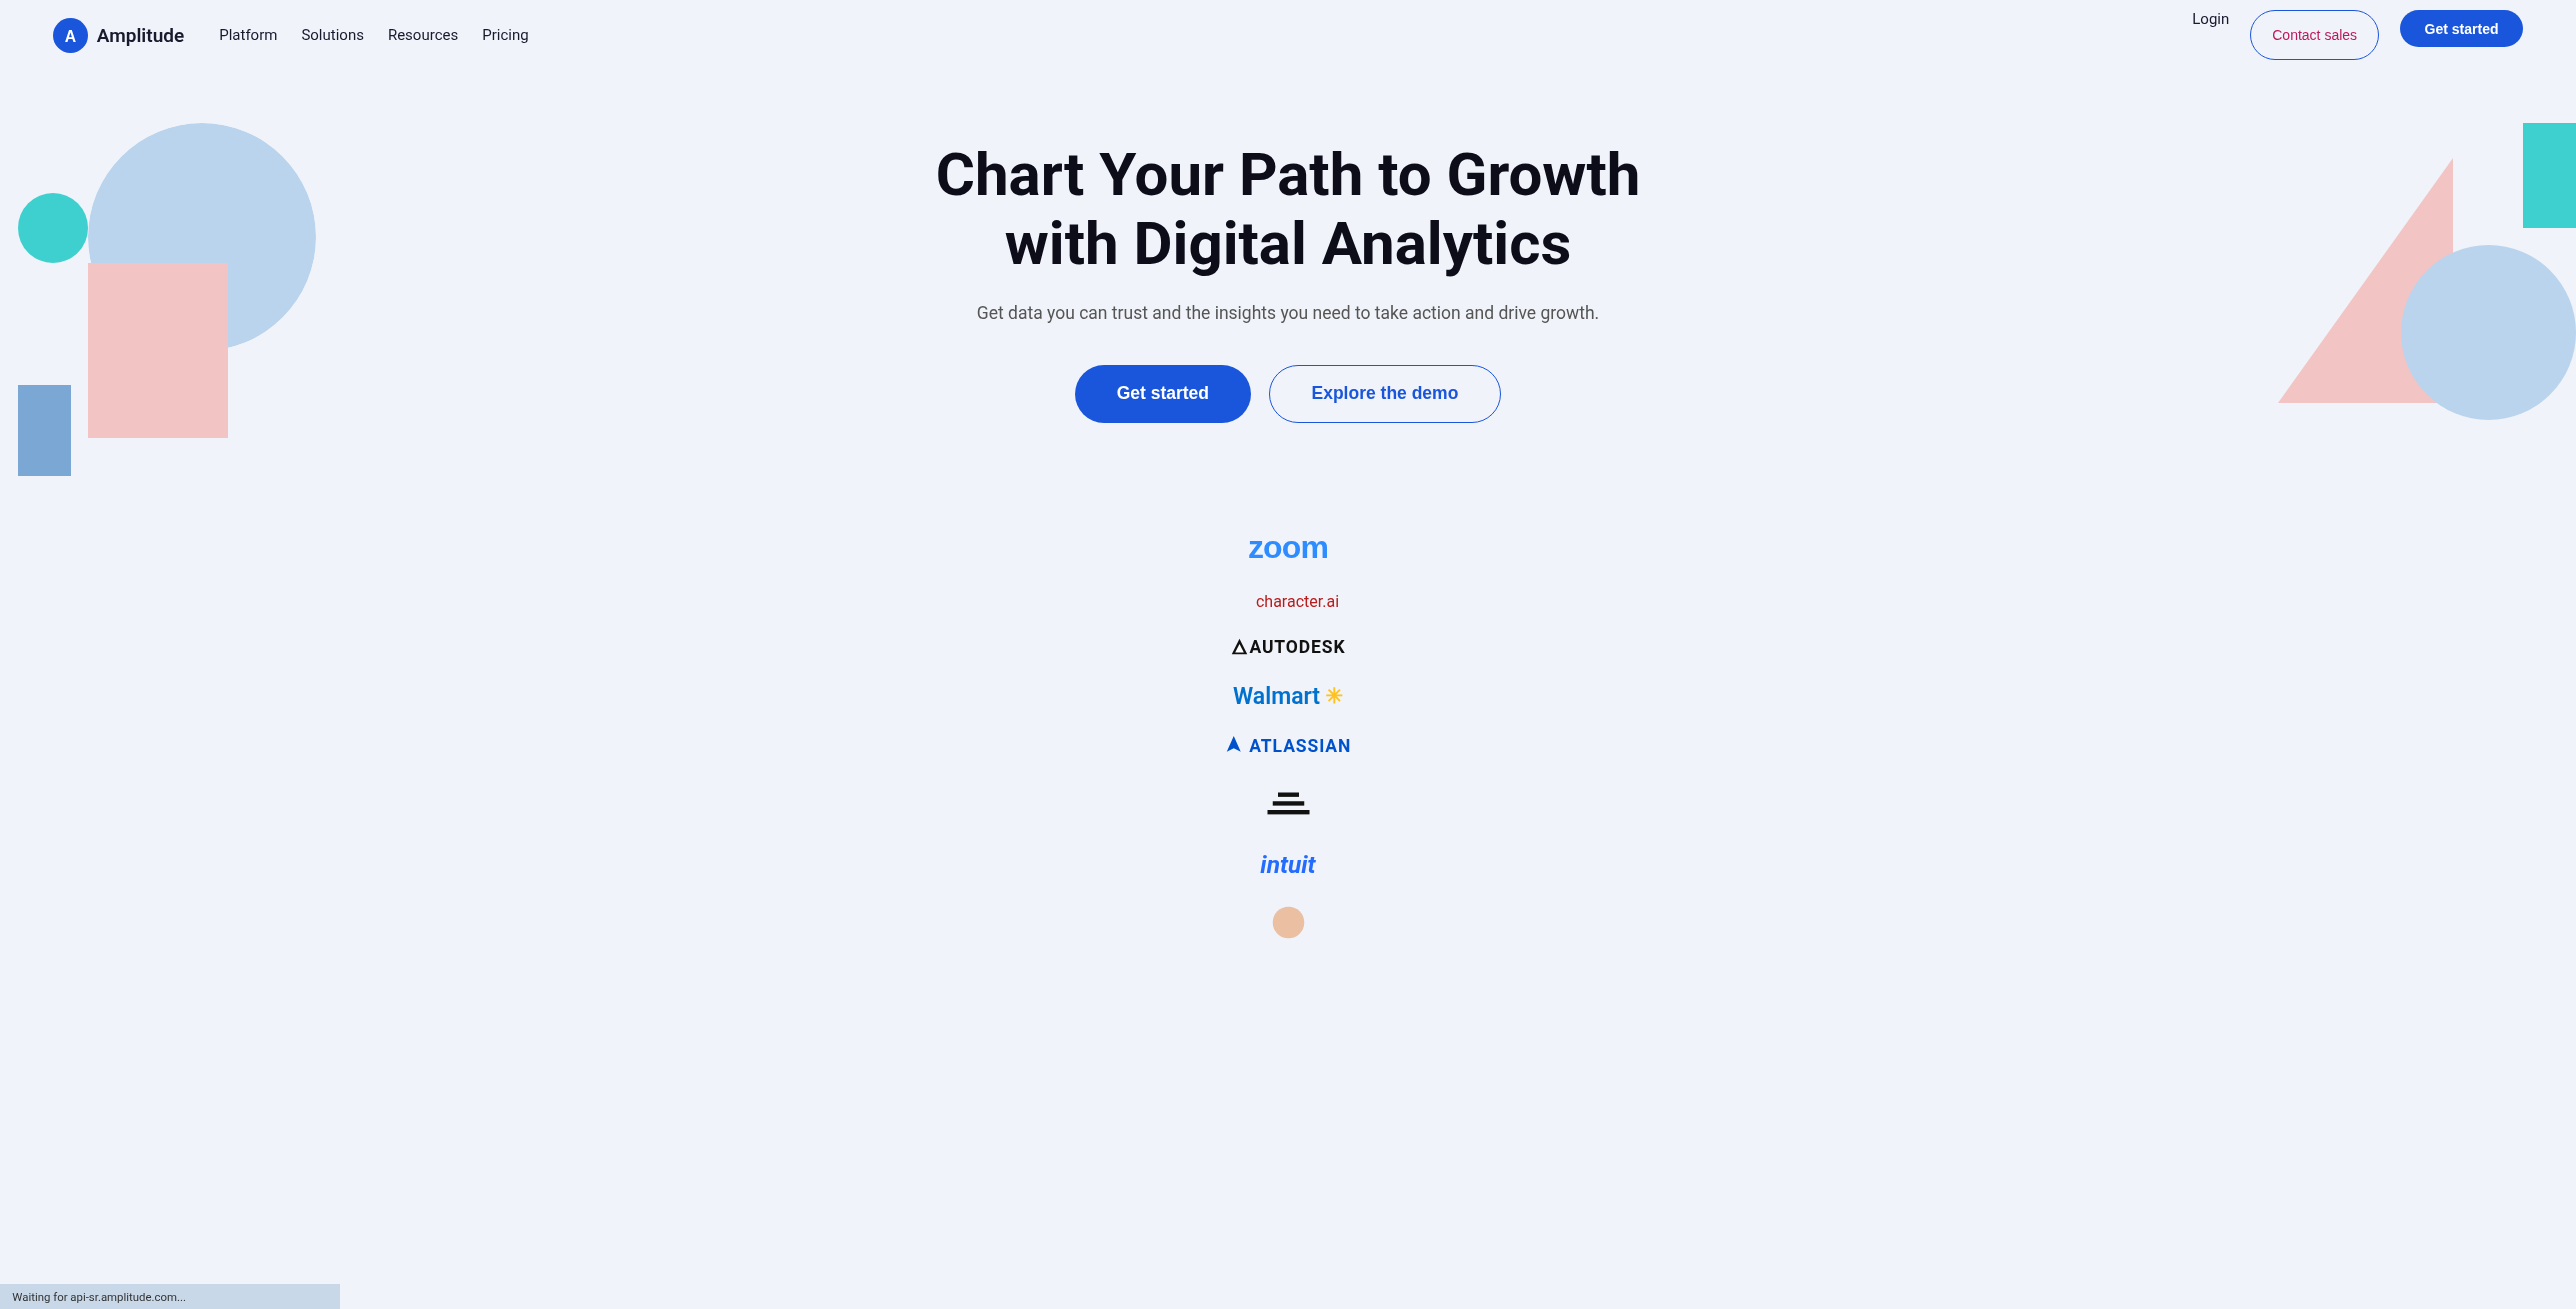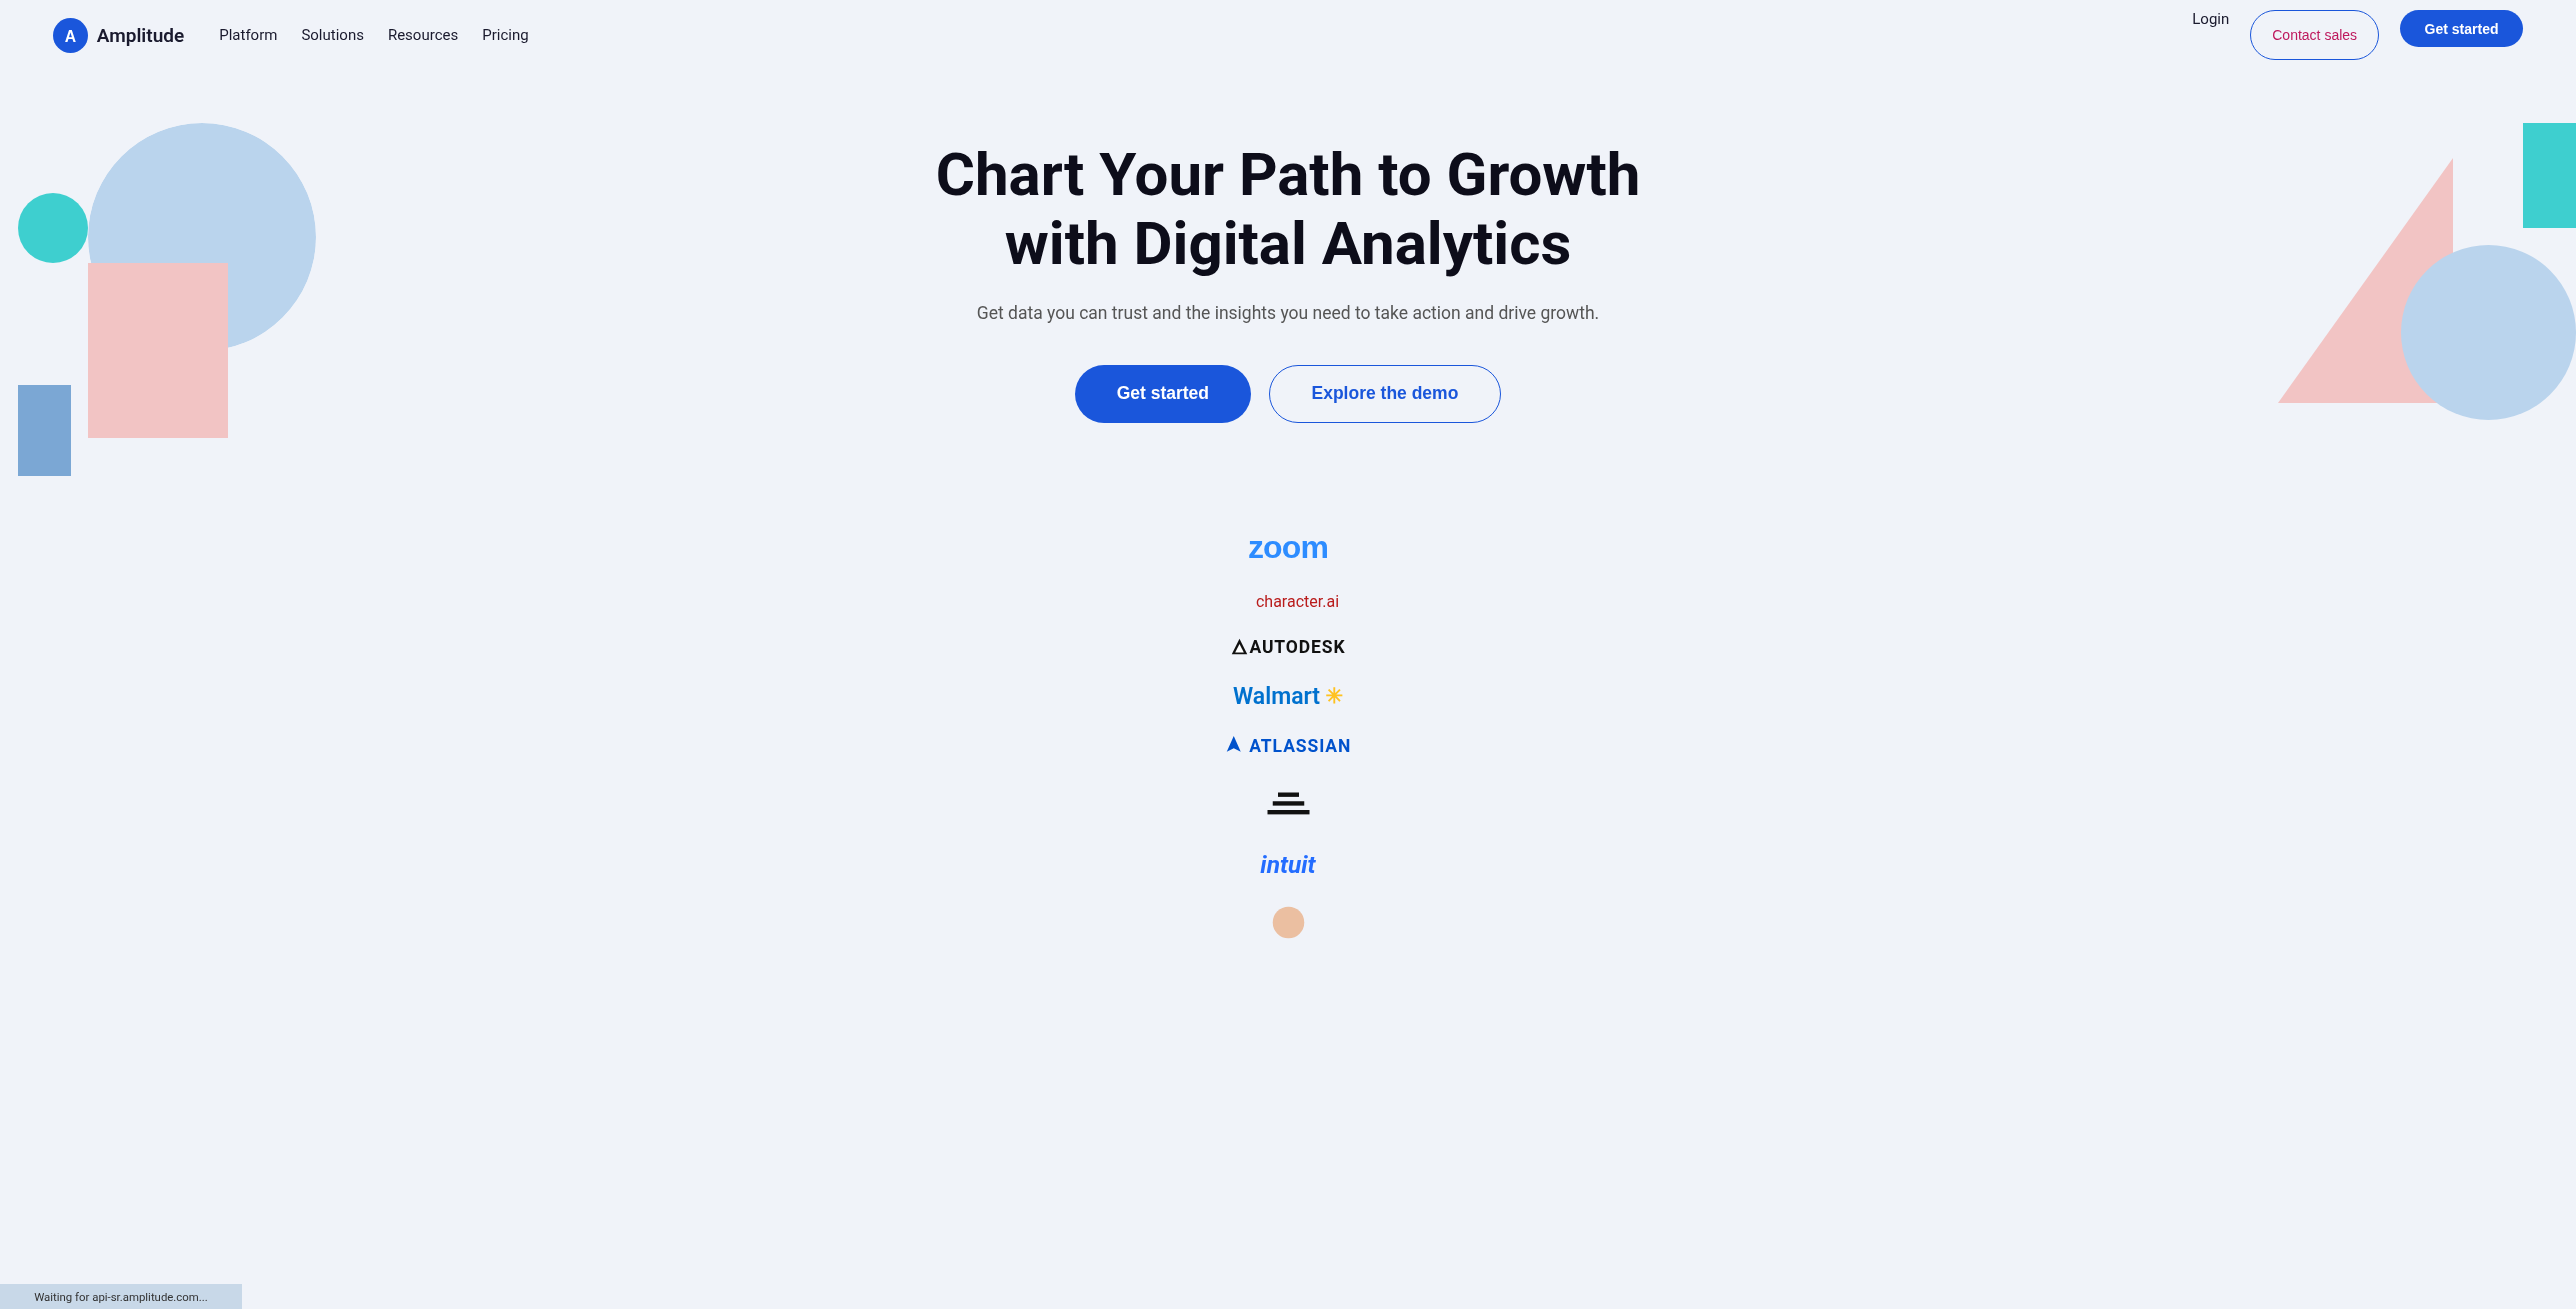--- a/index.html
+++ b/index.html
@@ -329,23 +329,22 @@
 
     
     .status-bar {
       position: fixed;
       bottom: 0;
       left: 0;
       background: #c8d8e8;
       color: #333;
       font-size: 11.4px;
       padding: 5.3px 12.3px;
-      width: 242px;
+      width: 340px;
       z-index: 100;
-      text-align: center;
     }
 
   </style>
 </head>
 <body>
 
 <nav>
   <div class="nav-left">
     <a class="logo" href="#">
 

